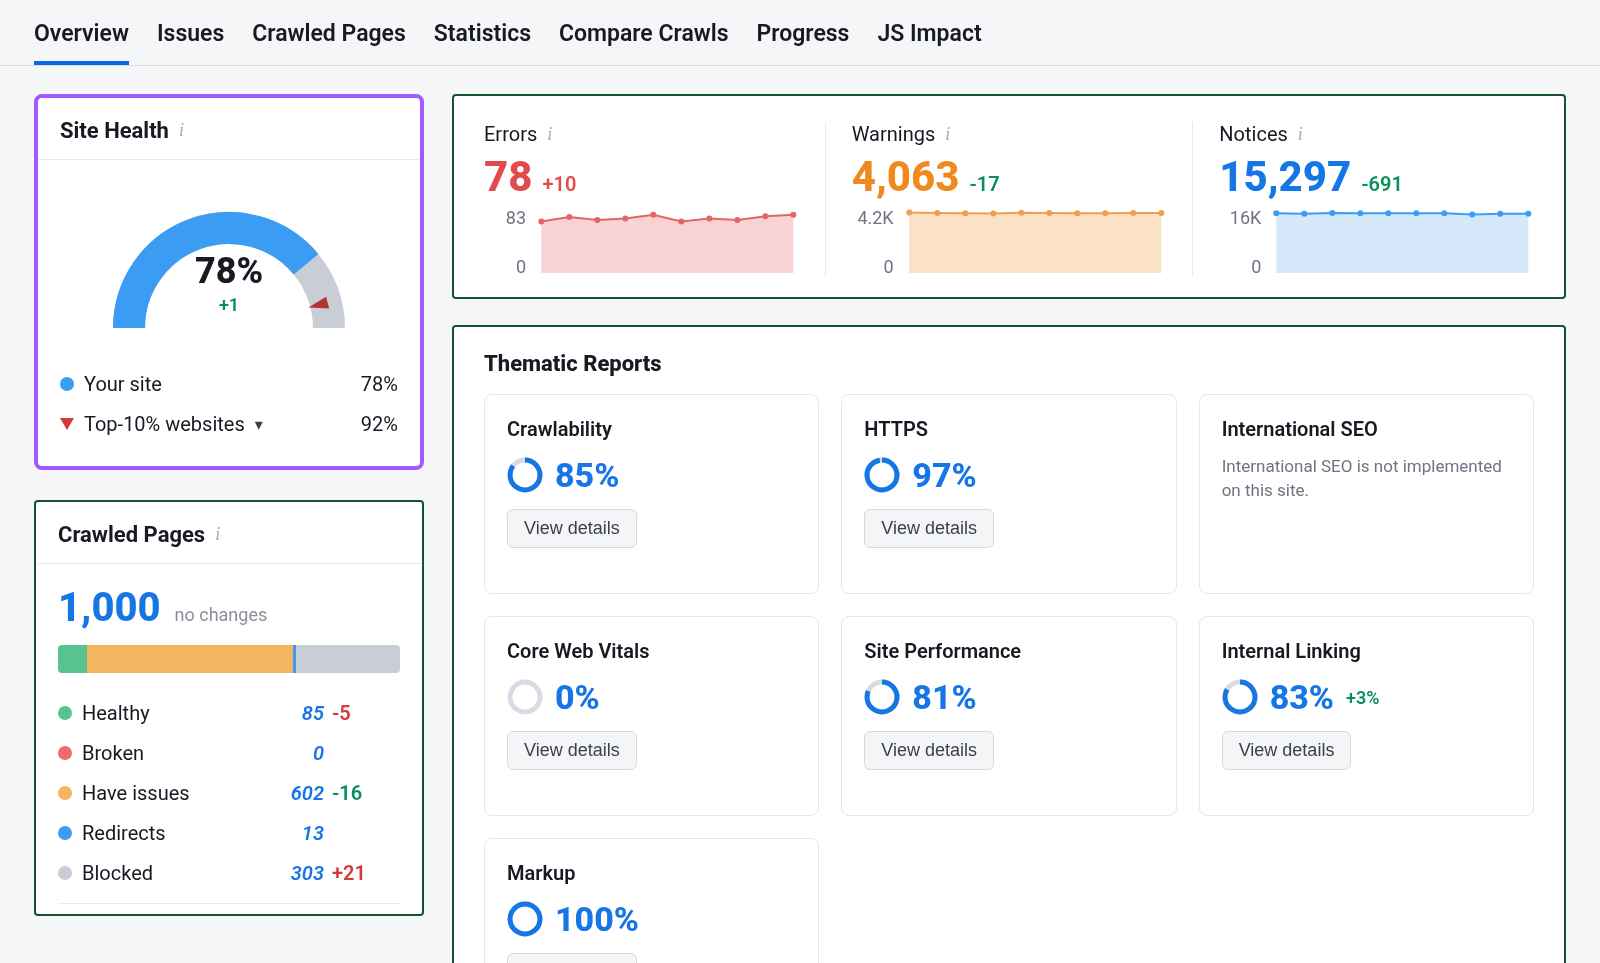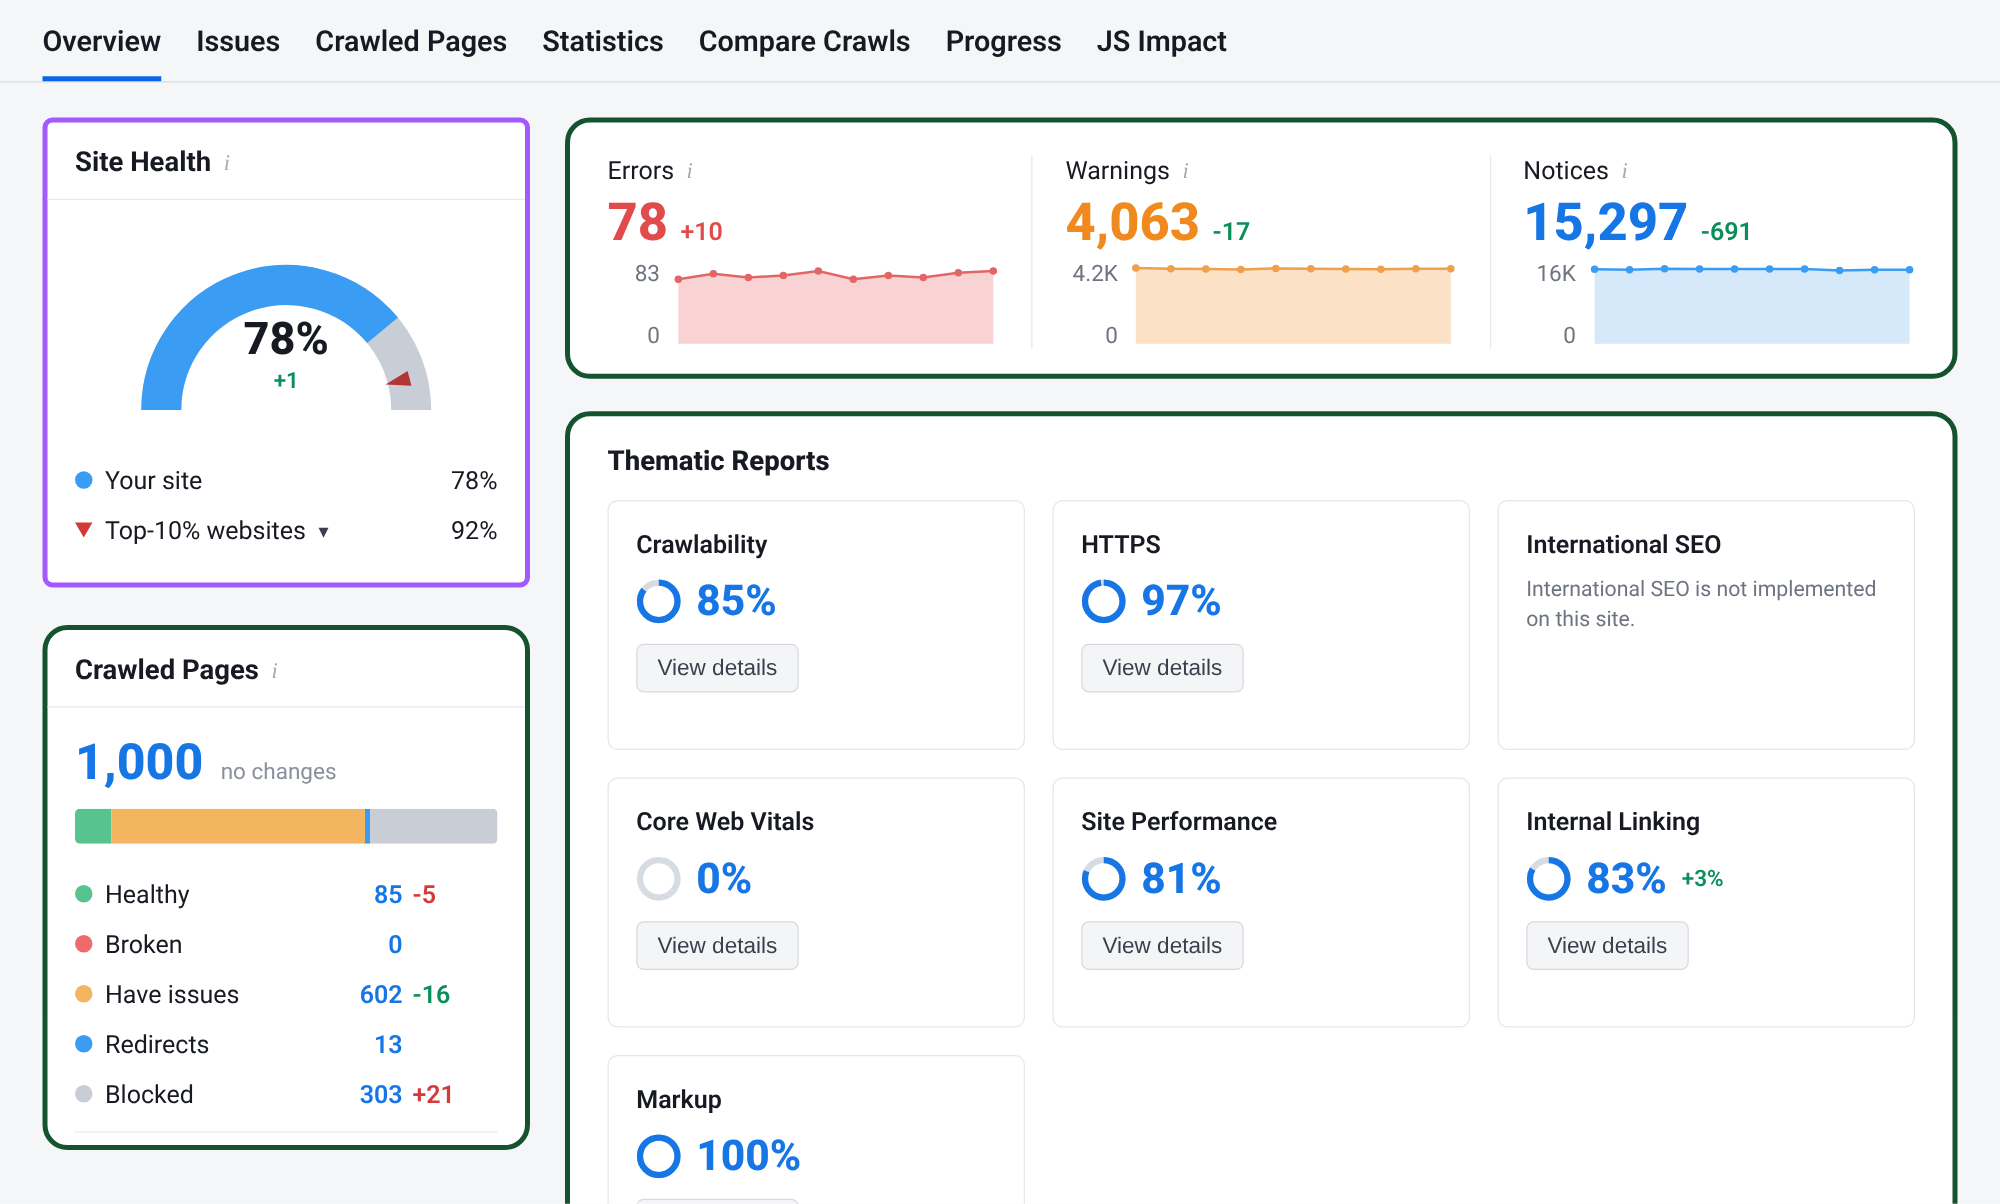--- a/index.html
+++ b/index.html
@@ -31,22 +31,22 @@
 .main {
   display: flex;
   padding: 28px 34px 0;
   gap: 28px;
 }
 .left-col { width: 390px; display: flex; flex-direction: column; gap: 30px; }
 .right-col { flex: 1; display: flex; flex-direction: column; gap: 26px; }
 
 .card {
   background: #fff;
-  border-radius: 20px;
-  border: 4px solid #14532d;
+  border-radius: 4px;
+  border: 2px solid #14532d;
 }
 .card-title {
   font-size: 22px;
   font-weight: 700;
   padding: 20px 22px 16px;
   border-bottom: 1px solid #e9eaef;
   display: flex;
   align-items: center;
   gap: 10px;
 }
@@ -88,21 +88,21 @@
 .stacked-bar {
   display:flex; height: 28px; border-radius: 4px; overflow:hidden; margin: 14px 0 20px;
 }
 .seg-healthy{background:#57c48f;}
 .seg-issues{background:#f4b560;}
 .seg-redirects{background:#3b9cf4;}
 .seg-blocked{background:#c9cdd5;}
 .cp-row{display:flex;align-items:center;justify-content:space-between;font-size:20px;padding:8px 0;}
 .cp-row .l{display:flex;align-items:center;gap:10px;}
 .cp-row .nums{width:120px;display:flex;gap:8px;}
-.cp-row .v{color:#1776e6;font-weight:600;min-width:44px;text-align:right;}
+.cp-row .v{color:#1776e6;font-weight:600;min-width:44px;text-align:right;font-style:italic;}
 .cp-row .d{min-width:46px;text-align:left;font-weight:600;}
 .d-red{color:#d43a3a;}
 .d-green{color:#0a8f5b;}
 .dot-green{background:#57c48f;}
 .dot-red{background:#ed6b6b;}
 .dot-orange{background:#f4b560;}
 .dot-grey{background:#c9cdd5;}
 .hr{height:1px;background:#e9eaef;margin:10px 0 0;}
 
 

